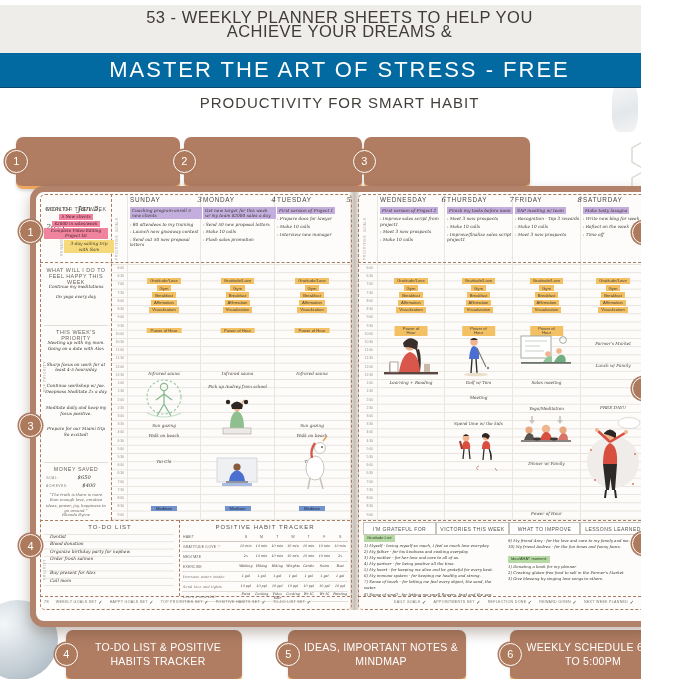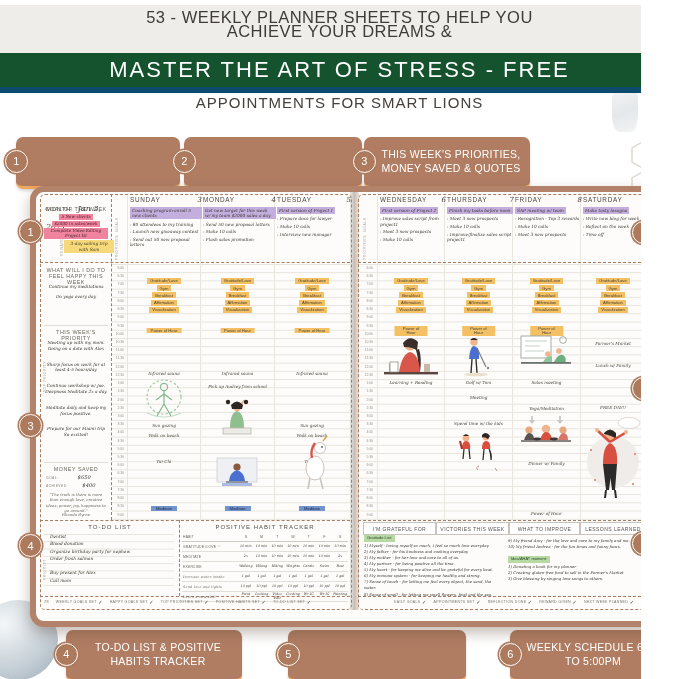--- a/index.html
+++ b/index.html
@@ -2,21 +2,21 @@
 <html><head>
 <meta charset="utf-8">
 <style>
   html,body{margin:0;padding:0;background:#fff}
   .poster{position:relative;width:641px;height:679px;overflow:hidden;background:#fff;font-family:"Liberation Sans",sans-serif}
   .abs{position:absolute}
 
   
   .band-gray{position:absolute;left:0;top:5px;width:679px;height:48px;background:#efedea}
   .headline{position:absolute;left:0;width:679px;text-align:center;color:#3f3b38;font-size:16.5px;letter-spacing:.5px;font-weight:500}
-  .band-brown{position:absolute;left:0;top:53px;width:679px;height:34px;background:#14532d;border-bottom:6px solid #0c4a6e;display:flex;align-items:center;justify-content:center}
+  .band-brown{position:absolute;left:0;top:53px;width:679px;height:34px;background:#0369a1;border-bottom:1px solid #0c4a6e;display:flex;align-items:center;justify-content:center}
   .brand-text{color:#fff;font-size:22px;letter-spacing:2px;font-weight:500}
   .subline{position:absolute;left:0;top:94px;width:679px;text-align:center;color:#44403c;font-size:15px;letter-spacing:1px;font-weight:500}
 
   
   .co-box{position:absolute;height:43px;background:#b07d63;border-radius:7px;border-bottom:3px solid #f1a95e;color:#fff;
           display:flex;align-items:center;justify-content:center;text-align:center;font-size:10.5px;line-height:1.3;
           letter-spacing:.3px;padding:3px 6px 3px 14px;box-shadow:0 2px 3px rgba(0,0,0,.15)}
   .co-num,.side-num{position:absolute;width:21px;height:21px;border-radius:50%;background:#ad7a5e;border:1.6px solid #fff;
           box-shadow:0 0 0 1.5px #ad7a5e;color:#fff;display:flex;align-items:center;justify-content:center;font-size:11px;z-index:6}
   .co-num{left:-11px;top:50%;margin-top:-12px}
@@ -122,31 +122,30 @@
       <path d="M46 17 l12 7 v14 l-12 7 l-12 -7 v-14 z"></path>
     </g>
   </svg>
 
   <div class="band-gray"></div>
   <div class="headline" style="top:8px">53 - WEEKLY PLANNER SHEETS TO HELP YOU</div>
   <div class="headline" style="top:22px">ACHIEVE YOUR DREAMS &amp;</div>
   <div class="band-brown">
     <span class="brand-text">MASTER THE ART OF STRESS - FREE</span>
   </div>
-  <div class="subline">APPOINTMENTS FOR SMART LIONS</div>
+  <div class="subline">PRODUCTIVITY FOR SMART HABIT</div>
 
   <div class="co-box" style="left:16px;top:137px;width:144px">
     <span class="co-num">1</span>
   </div>
   <div class="co-box" style="left:184px;top:137px;width:158px">
     <span class="co-num">2</span>
   </div>
   <div class="co-box" style="left:364px;top:137px;width:146px">
     <span class="co-num">3</span>
-    <span>THIS WEEK'S PRIORITIES, MONEY SAVED &amp; QUOTES</span>
   </div>
 
   <div class="card-tab"></div>
   <div class="card"></div>
   <div class="binding"></div>
   <div class="page-dash" style="left:40px;top:194px;width:310px;height:414px"></div>
   <div class="page-dash" style="left:358px;top:194px;width:288px;height:414px"></div>
 
   <div class="hdash" style="left:40px;top:262px;width:310px"></div>
   <div class="hdash" style="left:358px;top:262px;width:288px"></div>
@@ -766,19 +765,20 @@
   <div class="side-num" style="left:19px;top:534px">4</div>
   <div class="side-num" style="left:632px;top:532px">5</div>
   <div class="side-num" style="left:632px;top:377px">6</div>
 
   <div class="co-box" style="left:66px;top:630px;width:156px">
     <span class="co-num">4</span>
     <span>TO-DO LIST &amp; POSITIVE HABITS TRACKER</span>
   </div>
   <div class="co-box" style="left:288px;top:630px;width:158px">
     <span class="co-num">5</span>
+    <span>IDEAS, IMPORTANT NOTES &amp; MINDMAP</span>
   </div>
   <div class="co-box" style="left:510px;top:630px;width:138px">
     <span class="co-num">6</span>
     <span>WEEKLY SCHEDULE 6AM TO 5:00PM</span>
   </div>
 
 </div>
 
 </body></html>

